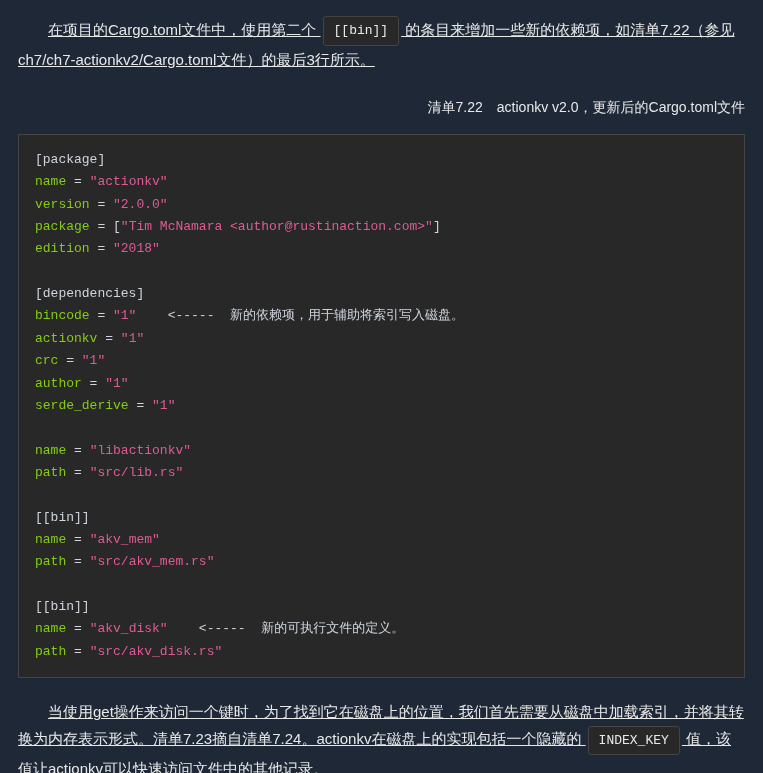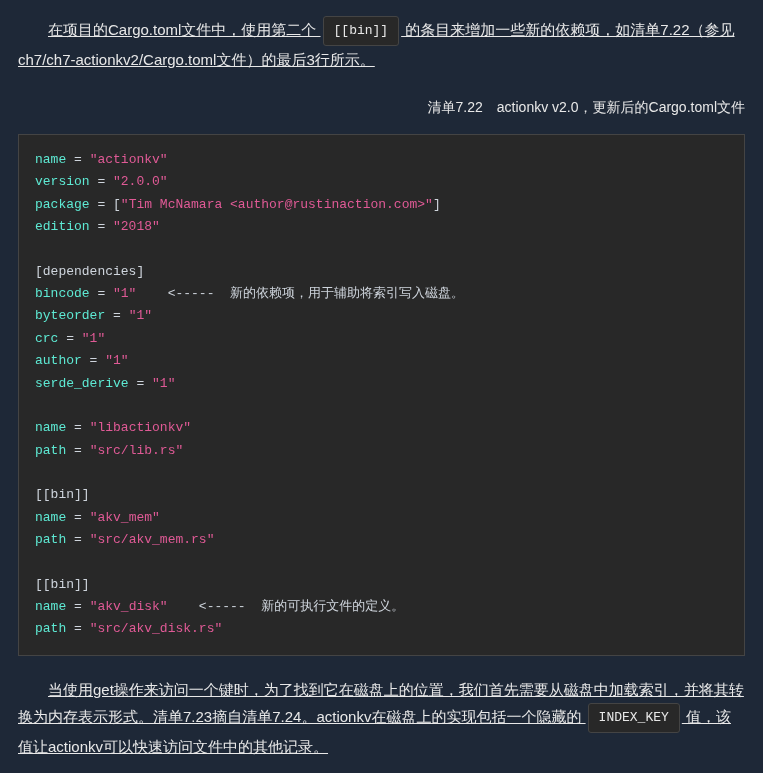--- a/index.html
+++ b/index.html
@@ -49,44 +49,45 @@
       font-family: Consolas, "Courier New", monospace;
       font-size: 13px;
       line-height: 1.72;
       overflow-x: auto;
       margin-bottom: 20px;
     }
     .code-line {
       white-space: pre;
     }
     .tok-section { color: #cfd5dd; }
-    .tok-key { color: #5eead4; }
+    .tok-key { color: #84cc16; }
     .tok-eq { color: #cfd5dd; }
     .tok-str { color: #e05a96; }
     .tok-bracket { color: #cfd5dd; }
     .tok-comment { color: #cfd5dd; }
   </style>
 </head>
 <body>
 
 <div class="paragraph">
   <span class="paragraph-indent" style="display:inline-block; width:2em;"></span><span>在项目的Cargo.toml文件中，使用第二个 </span><span class="inline-code">[[bin]]</span><span> 的条目来增加一些新的依赖项，如清单7.22（参见ch7/ch7-actionkv2/Cargo.toml文件）的最后3行所示。</span>
 </div>
 
 <div class="caption">清单7.22　actionkv v2.0，更新后的Cargo.toml文件</div>
 
 <div class="code-block">
+<div class="code-line"><span class="tok-section">[package]</span></div>
 <div class="code-line"><span class="tok-key">name</span><span class="tok-eq"> = </span><span class="tok-str">"actionkv"</span></div>
 <div class="code-line"><span class="tok-key">version</span><span class="tok-eq"> = </span><span class="tok-str">"2.0.0"</span></div>
 <div class="code-line"><span class="tok-key">package</span><span class="tok-eq"> = </span><span class="tok-bracket">[</span><span class="tok-str">"Tim McNamara &lt;author@rustinaction.com&gt;"</span><span class="tok-bracket">]</span></div>
 <div class="code-line"><span class="tok-key">edition</span><span class="tok-eq"> = </span><span class="tok-str">"2018"</span></div>
 <div class="code-line">&nbsp;</div>
 <div class="code-line"><span class="tok-section">[dependencies]</span></div>
 <div class="code-line"><span class="tok-key">bincode</span><span class="tok-eq"> = </span><span class="tok-str">"1"</span><span class="tok-comment">    &lt;-----  新的依赖项，用于辅助将索引写入磁盘。</span></div>
-<div class="code-line"><span class="tok-key">byteorder</span><span class="tok-eq"> = </span><span class="tok-str">"1"</span></div>
+<div class="code-line"><span class="tok-key">actionkv</span><span class="tok-eq"> = </span><span class="tok-str">"1"</span></div>
 <div class="code-line"><span class="tok-key">crc</span><span class="tok-eq"> = </span><span class="tok-str">"1"</span></div>
 <div class="code-line"><span class="tok-key">author</span><span class="tok-eq"> = </span><span class="tok-str">"1"</span></div>
 <div class="code-line"><span class="tok-key">serde_derive</span><span class="tok-eq"> = </span><span class="tok-str">"1"</span></div>
 <div class="code-line">&nbsp;</div>
 <div class="code-line"><span class="tok-key">name</span><span class="tok-eq"> = </span><span class="tok-str">"libactionkv"</span></div>
 <div class="code-line"><span class="tok-key">path</span><span class="tok-eq"> = </span><span class="tok-str">"src/lib.rs"</span></div>
 <div class="code-line">&nbsp;</div>
 <div class="code-line"><span class="tok-section">[[bin]]</span></div>
 <div class="code-line"><span class="tok-key">name</span><span class="tok-eq"> = </span><span class="tok-str">"akv_mem"</span></div>
 <div class="code-line"><span class="tok-key">path</span><span class="tok-eq"> = </span><span class="tok-str">"src/akv_mem.rs"</span></div>

